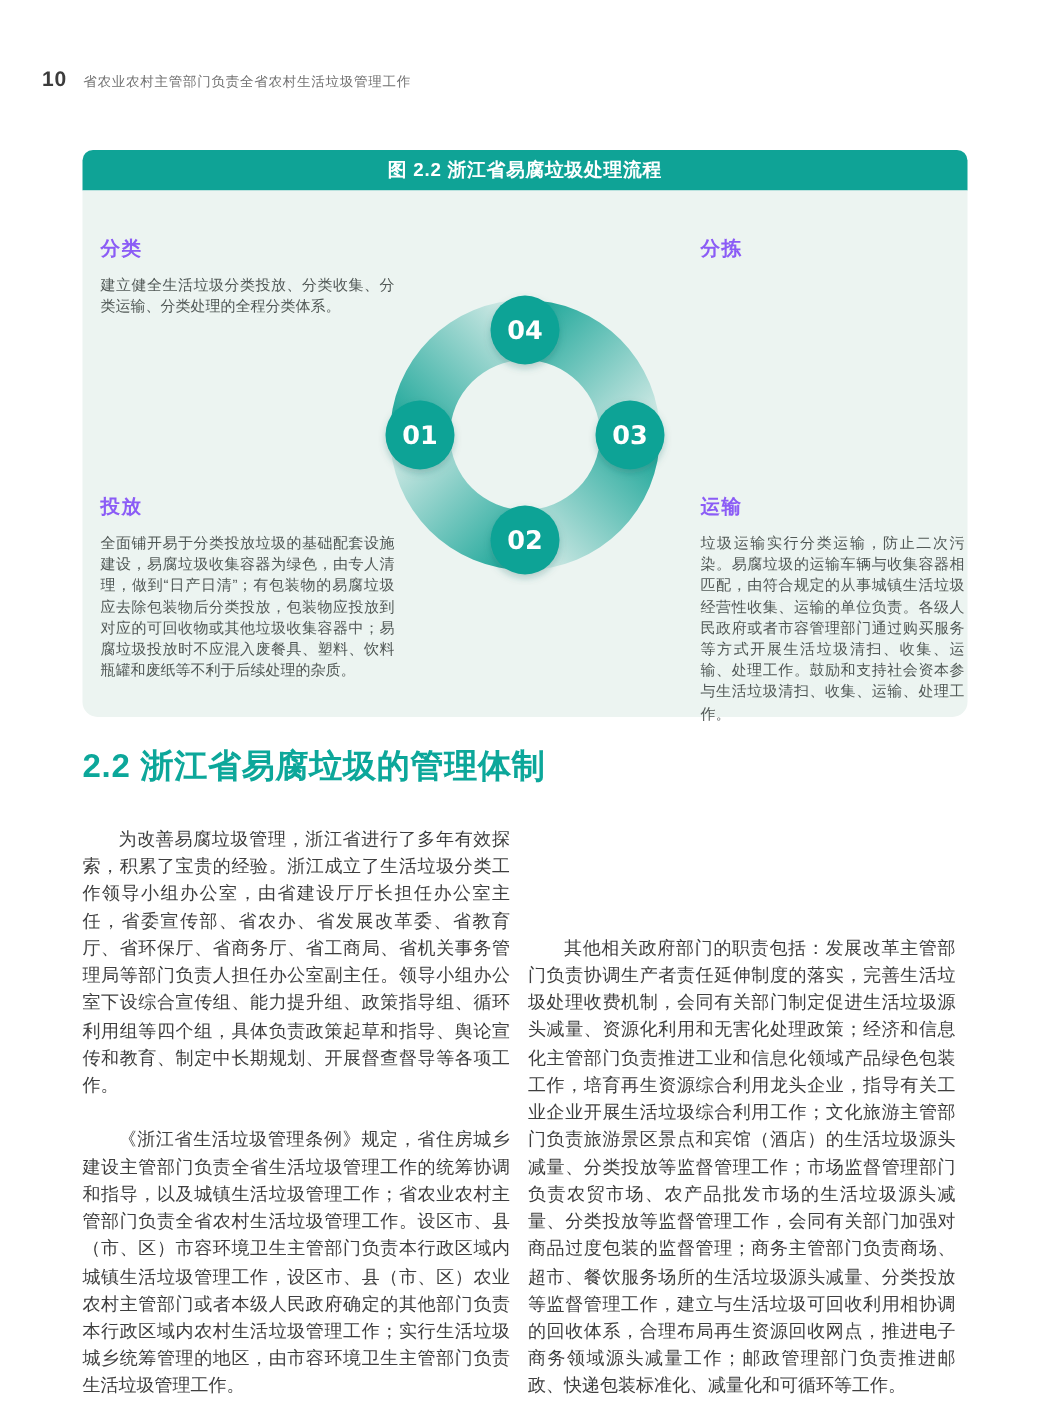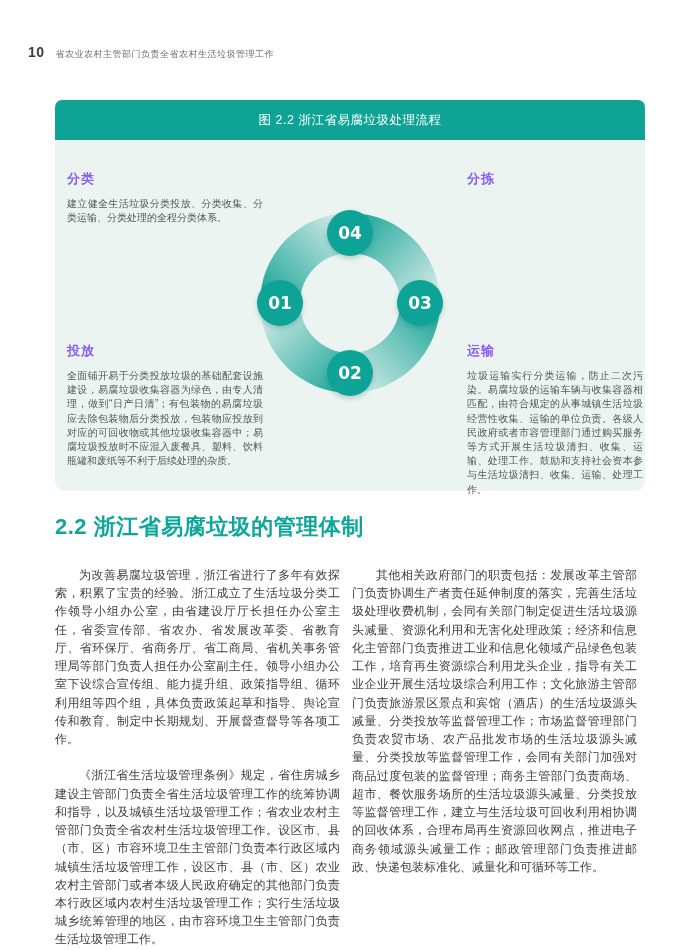--- a/index.html
+++ b/index.html
@@ -6,40 +6,40 @@
   .page{position:relative;width:700px;height:950px;background:#ffffff;overflow:hidden;
         font-family:"Liberation Sans","DejaVu Sans",sans-serif;}
 
   
   .pg-header{position:absolute;left:28px;top:44px;display:flex;align-items:baseline;}
   .pg-num{font-size:14px;font-weight:700;color:#3c3c3c;letter-spacing:.5px;}
   .pg-title{font-size:9px;color:#707070;margin-left:11px;letter-spacing:.5px;}
 
   
   .figure-box{position:absolute;left:55px;top:100px;width:590px;}
-  .fig-bar{height:40px;background:#0fa396;border-radius:7px 7px 0 0;
+  .fig-bar{height:27px;background:#0fa396;border-radius:7px 7px 0 0;
            display:flex;align-items:center;justify-content:center;
-           color:#ffffff;font-size:12.5px;font-weight:400;letter-spacing:.5px;}
+           color:#ffffff;font-size:12.5px;font-weight:700;letter-spacing:.5px;}
   .fig-panel{position:relative;height:351px;background:#ecf4f1;border-radius:0 0 10px 10px;}
   .quad{position:absolute;}
   .q-tl{left:12px;top:30px;width:196px;}
   .q-tr{left:412px;top:30px;width:172px;}
   .q-bl{left:12px;top:202px;width:196px;}
   .q-br{left:412px;top:202px;width:176px;}
   .quad-label{font-size:13px;font-weight:700;color:#8b5cf6;margin-bottom:9px;letter-spacing:1px;}
   .quad-text{font-size:10px;line-height:1.42;color:#51585​6;color:#515856;text-align:justify;}
 
   .ring-wrap{position:absolute;left:195px;top:63px;width:200px;height:200px;}
   .ring-wrap svg{display:block;}
   .ring-num{font-family:"DejaVu Sans","Liberation Sans",sans-serif;font-weight:700;}
 
   
-  .section{position:absolute;left:55px;top:512px;width:590px;}
+  .section{position:absolute;left:55px;top:496px;width:590px;}
   .section-heading{font-size:22px;font-weight:700;color:#0ca79a;letter-spacing:.5px;margin:0;}
-  .columns{display:flex;gap:12px;margin-top:24px;}
+  .columns{display:flex;gap:12px;margin-top:24px;align-items:flex-end;}
   .col{width:285px;font-size:12px;line-height:1.52;color:#3e3e3e;text-align:justify;}
   .col p{margin:0 0 18px 0;text-indent:2em;}
   .col p:last-child{margin-bottom:0;}
 </style>
 </head>
 <body>
 
 <div class="page">
 
   <div class="pg-header">

